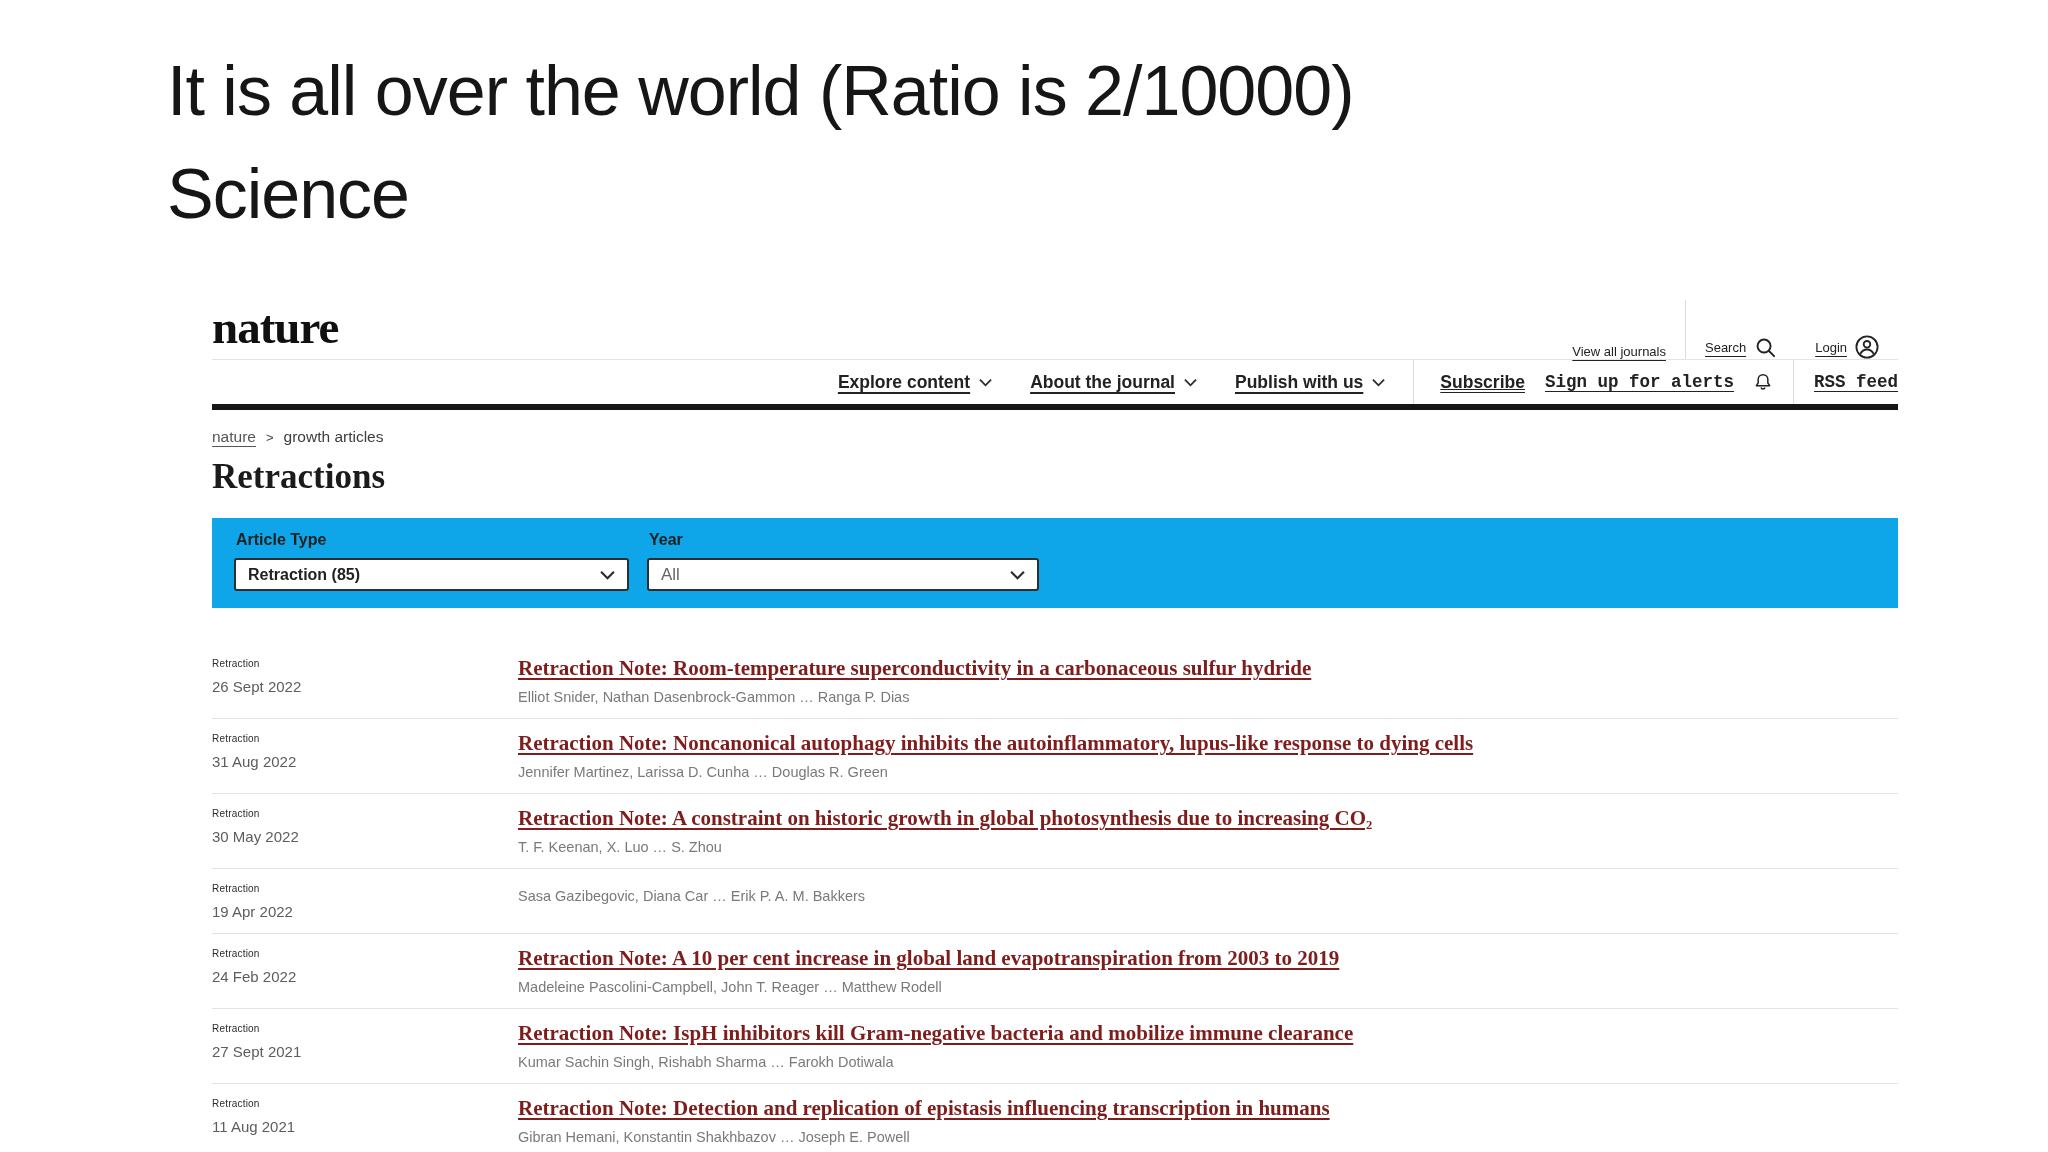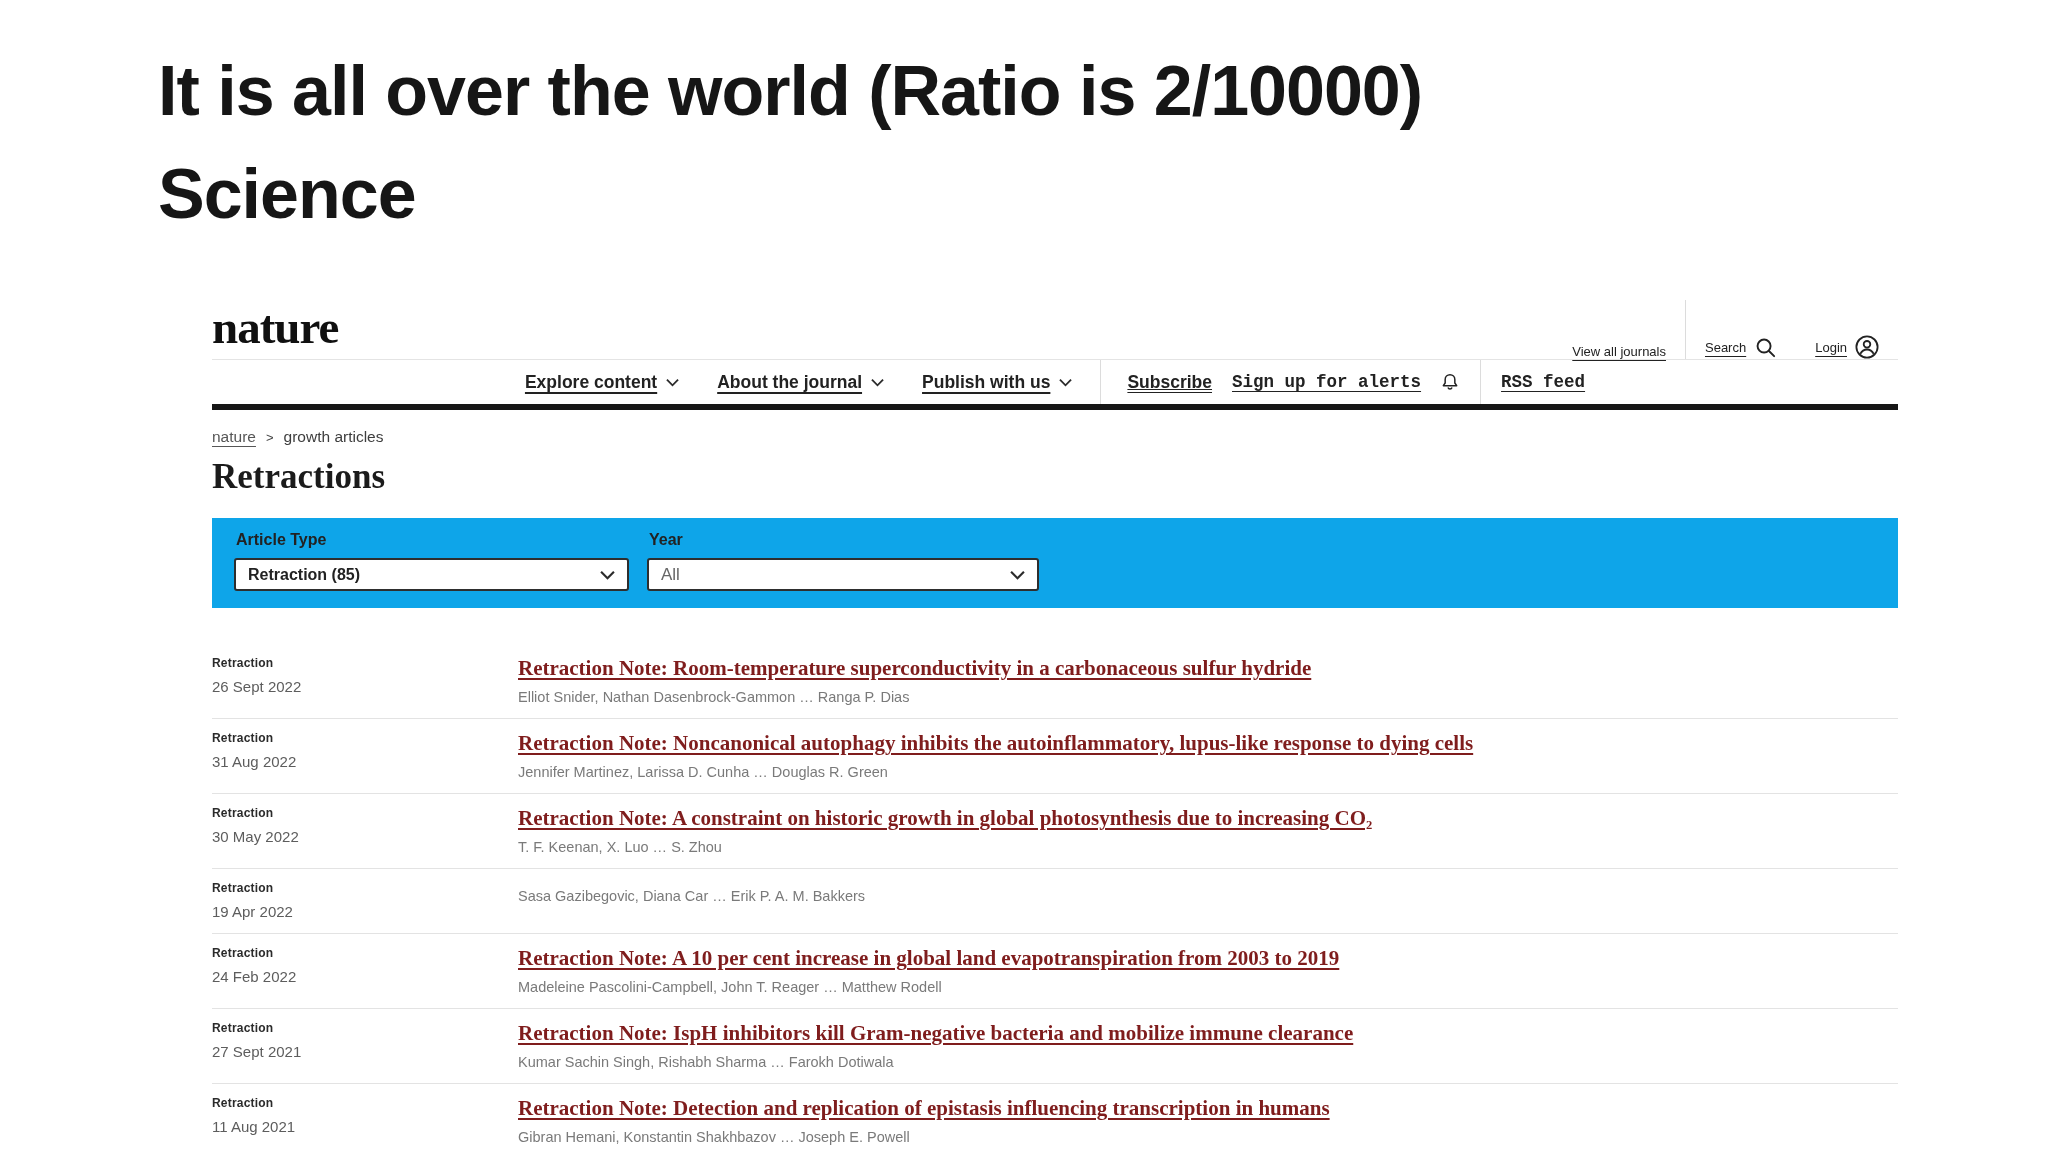--- a/index.html
+++ b/index.html
@@ -1,39 +1,39 @@
 <!DOCTYPE html>
 <html><head>
 <meta charset="utf-8">
 <style>
   * { margin:0; padding:0; box-sizing:border-box; }
   html,body { width:2048px; height:1152px; background:#ffffff; overflow:hidden;
               font-family:"Liberation Sans", sans-serif; }
   .slide { position:relative; width:2048px; height:1152px; background:#fff; overflow:hidden; }
 
   
-  .slide-title { position:absolute; left:158px; top:40px; font-size:70px; line-height:103px;
-                 font-weight:700; color:#161616; letter-spacing:-1px; }
+  .slide-title { position:absolute; left:167px; top:40px; font-size:70px; line-height:103px;
+                 font-weight:400; color:#161616; letter-spacing:-1px; }
 
   
   .site { position:absolute; left:212px; top:300px; width:1686px; color:#222; }
 
   .site-top { display:flex; justify-content:space-between; align-items:center;
               height:60px; border-bottom:1px solid #e4e4e4; }
   .logo { font-family:"Liberation Serif", serif; font-weight:bold; font-size:47px;
           letter-spacing:-1px; color:#101010; line-height:1; padding-bottom:4px; }
   .utility { display:flex; align-items:flex-end; height:100%; font-size:13px; }
   .utility a, .nav-left a, .nav-right a, .crumb-link {
           color:#222; text-decoration:underline; text-underline-offset:4px;
           text-decoration-thickness:1px; cursor:pointer; }
   .u-item { display:flex; align-items:center; gap:8px; padding:0 19px; }
   .vdiv { width:1px; align-self:stretch; background:#dcdcdc; }
   .icon { display:inline-flex; align-items:center; }
 
-  .main-nav { display:flex; justify-content:center; align-items:center;
+  .main-nav { display:flex; justify-content:flex-end; align-items:center;
               height:50px; border-bottom:6px solid #161616; }
   .nav-left { display:flex; align-items:center; height:100%; }
   .nav-item { display:flex; align-items:center; gap:9px; font-weight:bold; font-size:17.5px;
               margin-right:38px; }
   .nav-item a { text-decoration-thickness:1.5px; }
   .sub-wrap { display:flex; align-items:center; height:100%;text-decoration:underline; }
   .sub-item { margin:0 0 0 26px; font-weight:bold; font-size:17.5px; }
   .nav-right { display:flex; align-items:center; height:100%; font-weight:bold; font-size:17.5px; }
   .nr-item { display:flex; align-items:center; gap:19px; padding:0 20px;font-family:Liberation Mono, monospace; }
 
@@ -52,21 +52,21 @@
   .flabel { display:block; font-weight:bold; font-size:16px; color:#222; margin:0 0 9px 2px; }
   .select { height:33px; background:#fff; border:2px solid #2e2e2e; border-radius:3px;
             display:flex; align-items:center; justify-content:space-between; padding:7px 12px;
             cursor:pointer; }
   .sel-val { font-size:16px; font-weight:bold; color:#222; }
   .sel-val.muted { font-weight:normal; color:#666; font-size:17px; }
 
   .article-list { margin-top:36px; }
   .article-row { display:flex; padding:11px 0 12px 0; border-bottom:1px solid #e3e3e3; }
   .a-meta { width:306px; flex:none; }
-  .a-type { font-size:12px; font-weight:bold; color:#2b2b2b; letter-spacing:0.2px; line-height:17px; }
+  .a-type { font-size:10px; font-weight:normal; color:#2b2b2b; letter-spacing:0.2px; line-height:17px; }
   .a-date { font-size:15px; color:#5d5d5d; margin-top:6px; line-height:18px; }
   .a-main { flex:1; min-width:0; }
   .a-title { font-family:"Liberation Serif", serif; font-weight:bold; font-size:21px;
              line-height:26px; color:#7f1d1d; text-decoration:underline;
              text-decoration-thickness:2px; text-underline-offset:3px; cursor:pointer;
              display:inline-block; white-space:nowrap; }
   .a-authors { font-size:14.5px; color:#7a7a7a; margin-top:7px; line-height:18px; }
 
   svg { display:block; }
 </style>

